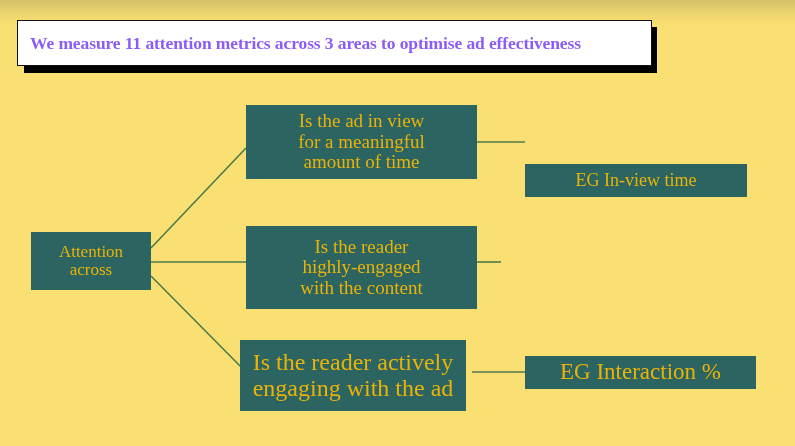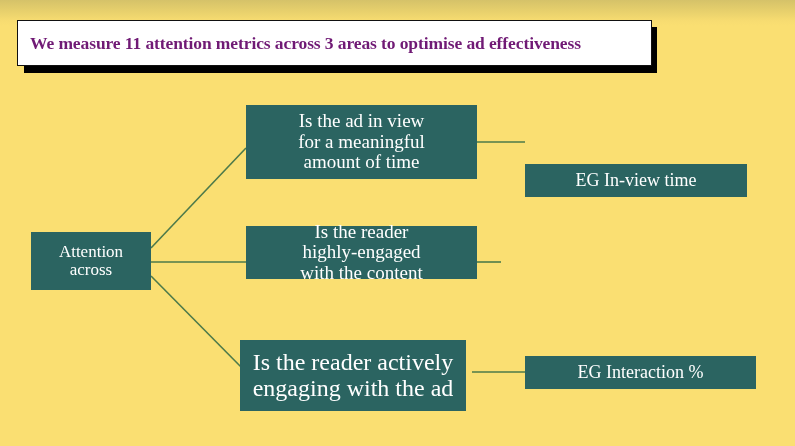--- a/index.html
+++ b/index.html
@@ -44,29 +44,29 @@
     height: 44px;
     background: #ffffff;
     border: 1px solid #111111;
     display: flex;
     align-items: center;
   }
   #title-text {
     padding-left: 12px;
     font-size: 17.5px;
     font-weight: bold;
-    color: #701a75;
+    color: #8b5cf6;
     letter-spacing: -0.1px;
     white-space: nowrap;
   }
   
   .node {
     position: absolute;
     background: #2b6461;
-    color: #ffffff;
+    color: #eab308;
     display: flex;
     align-items: center;
     justify-content: center;
     text-align: center;
     box-sizing: border-box;
     line-height: 1.08;
   }
   .node .node-text {
     display: block;
     padding: 0 6px;
@@ -83,21 +83,21 @@
     left: 246px;
     top: 105px;
     width: 231px;
     height: 74px;
     font-size: 19px;
   }
   #node-q2 {
     left: 246px;
     top: 226px;
     width: 231px;
-    height: 53px;
+    height: 83px;
     font-size: 19px;
   }
   #node-q3 {
     left: 240px;
     top: 340px;
     width: 226px;
     height: 71px;
     font-size: 24px;
   }
   #node-eg1 {
@@ -113,21 +113,21 @@
     top: 246px;
     width: 279px;
     height: 33px;
     font-size: 18px;
   }
   #node-eg3 {
     left: 525px;
     top: 356px;
     width: 231px;
     height: 33px;
-    font-size: 18px;
+    font-size: 23px;
   }
   
   #connectors {
     position: absolute;
     left: 0;
     top: 0;
     width: 795px;
     height: 446px;
     pointer-events: none;
   }

